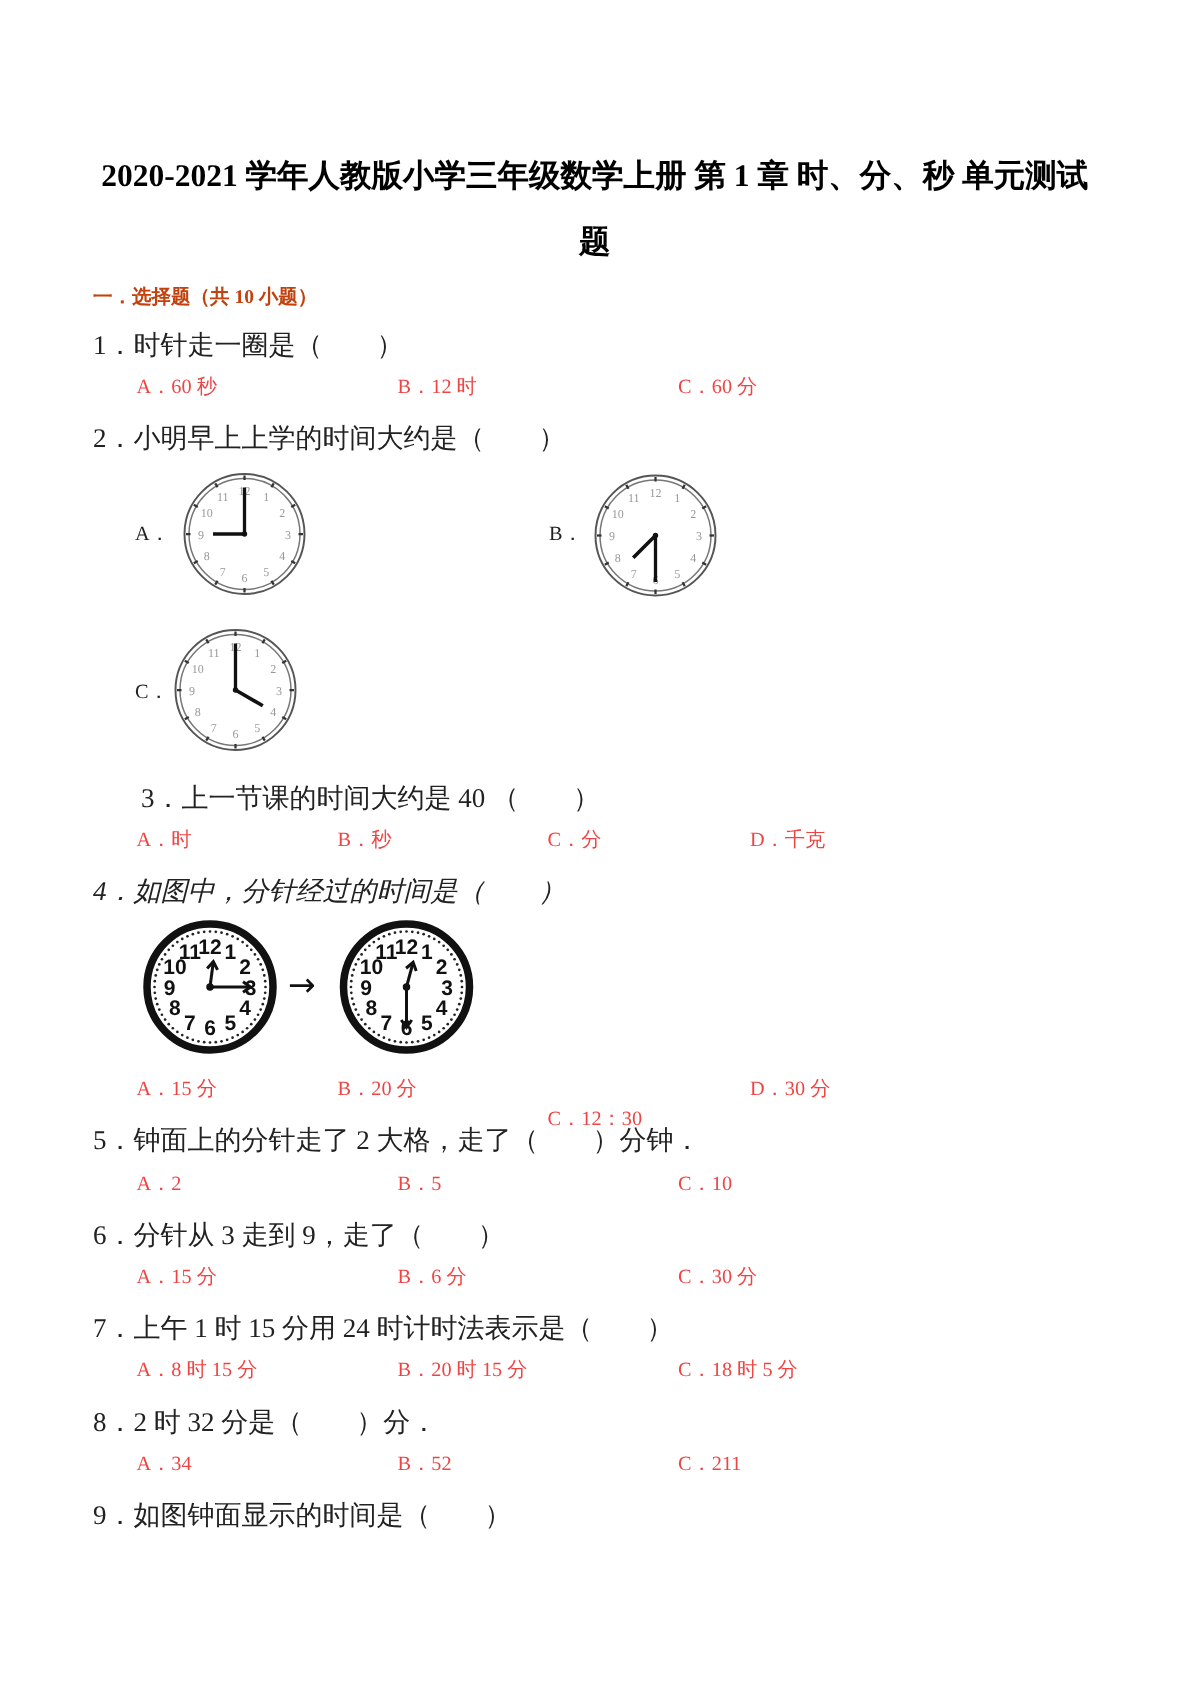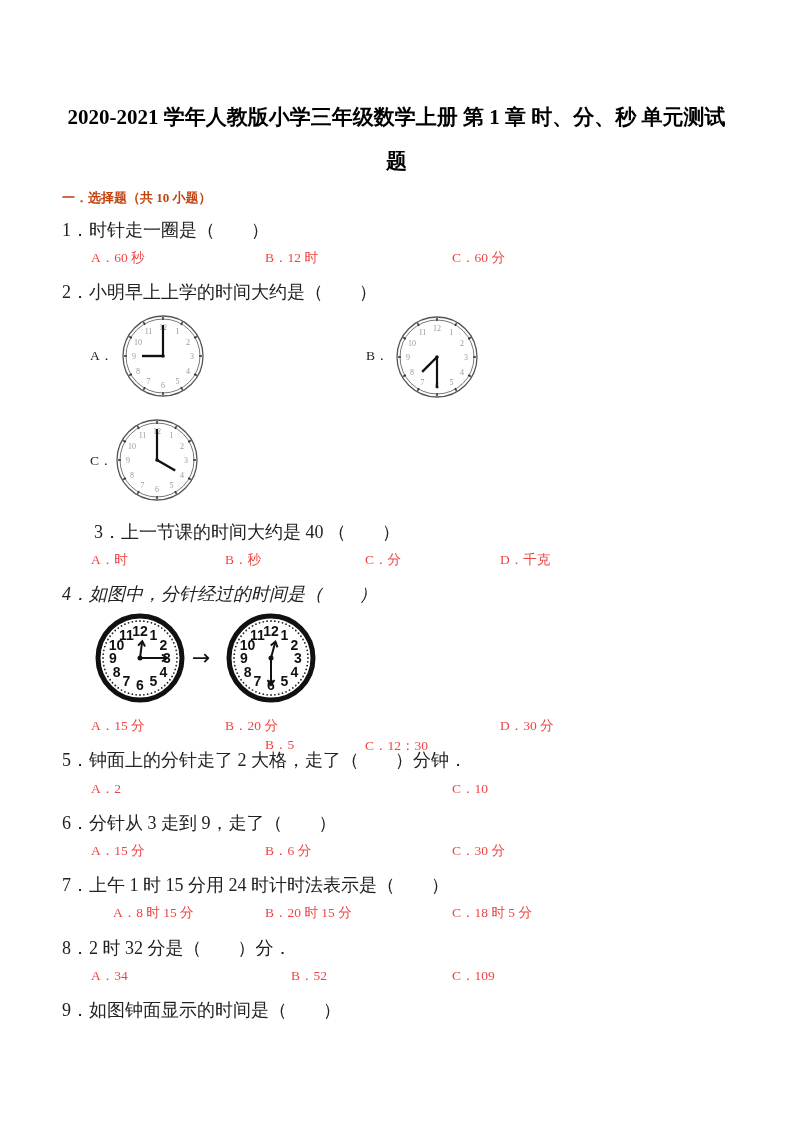--- a/index.html
+++ b/index.html
@@ -315,40 +315,40 @@
   </div>
   <div class="abs opt" style="left:91px; top:717px;">A．15 分</div>
   <div class="abs opt" style="left:225px; top:717px;">B．20 分</div>
   <div class="abs opt" style="left:365px; top:717px;margin-top:20px;">C．12：30</div>
   <div class="abs opt" style="left:500px; top:717px;">D．30 分</div>
 </div>
 
 <div>
   <div class="abs q" style="left:62px; top:748px;">5．钟面上的分针走了 2 大格，走了（　　）分钟．</div>
   <div class="abs opt" style="left:91px; top:780px;">A．2</div>
-  <div class="abs opt" style="left:265px; top:736px;">B．5</div>
+  <div class="abs opt" style="left:265px; top:780px;">B．5</div>
   <div class="abs opt" style="left:452px; top:780px;">C．10</div>
 </div>
 
 <div>
   <div class="abs q" style="left:62px; top:811px;">6．分针从 3 走到 9，走了（　　）</div>
   <div class="abs opt" style="left:91px; top:842px;">A．15 分</div>
   <div class="abs opt" style="left:265px; top:842px;">B．6 分</div>
   <div class="abs opt" style="left:452px; top:842px;">C．30 分</div>
 </div>
 
 <div>
   <div class="abs q" style="left:62px; top:873px;">7．上午 1 时 15 分用 24 时计时法表示是（　　）</div>
-  <div class="abs opt" style="left:91px; top:904px;margin-left:22px;">A．8 时 15 分</div>
+  <div class="abs opt" style="left:91px; top:904px;">A．8 时 15 分</div>
   <div class="abs opt" style="left:265px; top:904px;">B．20 时 15 分</div>
   <div class="abs opt" style="left:452px; top:904px;">C．18 时 5 分</div>
 </div>
 
 <div>
   <div class="abs q" style="left:62px; top:936px;">8．2 时 32 分是（　　）分．</div>
   <div class="abs opt" style="left:91px; top:967px;">A．34</div>
-  <div class="abs opt" style="left:265px; top:967px;margin-left:26px;">B．52</div>
-  <div class="abs opt" style="left:452px; top:967px;">C．109</div>
+  <div class="abs opt" style="left:265px; top:967px;">B．52</div>
+  <div class="abs opt" style="left:452px; top:967px;">C．211</div>
 </div>
 
 <div>
   <div class="abs q" style="left:62px; top:998px;">9．如图钟面显示的时间是（　　）</div>
 </div>
 
 </body></html>

